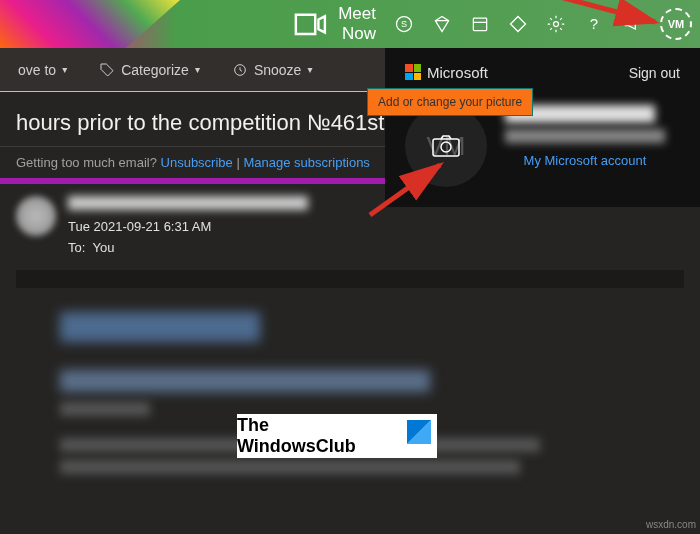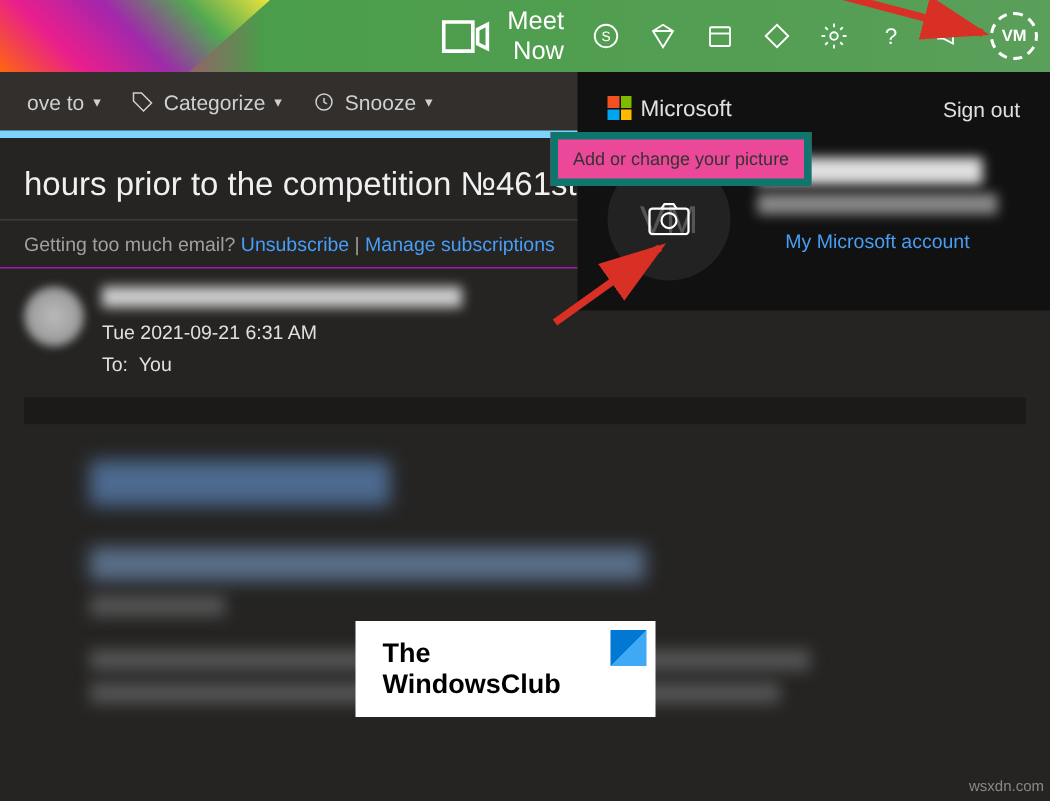--- a/index.html
+++ b/index.html
@@ -7,59 +7,59 @@
 
 
 .header-bar { height: 48px; background: linear-gradient(to right, #e91e8c, #e91e8c 10%, #4a9d4a 25%, #5a9f5a); display: flex; align-items: center; padding: 0 8px; position: relative; }
 .header-decor { position: absolute; left: 0; top: 0; width: 180px; height: 48px; background: linear-gradient(45deg, #ff6f00, #e91e8c, #9c27b0, #4caf50, #ffeb3b); clip-path: polygon(0 0, 100% 0, 70% 100%, 0 100%); opacity: 0.9; }
 .header-items { display: flex; align-items: center; gap: 18px; margin-left: auto; color: #fff; z-index: 1; }
 .header-icon { width: 20px; height: 20px; fill: #fff; cursor: pointer; }
 .meet-now { display: flex; align-items: center; gap: 8px; color: #fff; font-size: 17px; cursor: pointer; text-align: right; }
 .avatar-ring { width: 32px; height: 32px; border-radius: 50%; border: 2px dashed #fff; display: flex; align-items: center; justify-content: center; font-size: 11px; color: #fff; font-weight: 600; cursor: pointer; }
 
 
-.toolbar { height: 44px; background: #322f2d; display: flex; align-items: center; padding: 16px 8px; border-bottom: 5px solid #7dd3fc; }
+.toolbar { height: 44px; background: #322f2d; display: flex; align-items: center; padding: 16px 8px; border-bottom: 1px solid #7dd3fc; gap: 12px; }
 .tool-item { display: flex; align-items: center; gap: 6px; color: #d0d0d0; font-size: 14px; padding: 4px 10px; cursor: pointer; }
 .tool-item svg { width: 16px; height: 16px; fill: #d0d0d0; }
 .chev { font-size: 10px; }
 
 
 .account-panel { position: absolute; top: 48px; right: 0; width: 315px; background: #111; z-index: 50; padding: 16px 20px 20px 20px; }
 .ms-logo-row { display: flex; justify-content: space-between; align-items: center; margin-bottom: 24px; }
 .ms-logo { display: flex; align-items: flex-start; gap: 6px; font-size: 15px; color: #e0e0e0; }
 .ms-grid { width: 16px; height: 16px; display: grid; grid-template: 1fr 1fr / 1fr 1fr; gap: 1px; }
 .ms-grid span:nth-child(1){background:#f25022}.ms-grid span:nth-child(2){background:#7fba00}.ms-grid span:nth-child(3){background:#00a4ef}.ms-grid span:nth-child(4){background:#ffb900}
 .signout { color: #e0e0e0; font-size: 14px; cursor: pointer; }
-.tooltip { position: absolute; top: 40px; left: -18px; background: #ec4899; color: #333; font-size: 12px; padding: 6px 10px; border: 5px solid #0f766e; white-space: nowrap; z-index: 60; }
+.tooltip { position: absolute; top: 40px; left: -18px; background: #f97316; color: #333; font-size: 12px; padding: 6px 10px; border: 1px solid #0f766e; white-space: nowrap; z-index: 60; }
 .account-body { display: flex; gap: 18px; position: relative; }
 .big-avatar { width: 82px; height: 82px; border-radius: 50%; background: #222; display: flex; align-items: center; justify-content: center; cursor: pointer; position: relative; }
 .big-avatar .initials { position: absolute; color: #555; font-size: 26px; font-weight: 400; }
 .camera-ovl { z-index: 2; }
 .account-info { display: flex; flex-direction: column; gap: 4px; }
 .blur-name { width: 150px; height: 18px; background: #e0e0e0; filter: blur(4px); }
 .blur-email { width: 160px; height: 14px; background: #888; filter: blur(4px); margin-top: 2px; }
 .account-link { color: #479ef5; font-size: 13px; margin-top: 6px; cursor: pointer; text-align: center; }
 
 
 .email-header { padding: 18px 16px 10px 16px; color: #fff; }
 .email-subject { font-size: 22px; font-weight: 400; color: #f0f0f0; }
-.sub-manage { font-size: 13px; color: #a0a0a0; padding: 8px 16px; border-top: 1px solid #3d3b39; border-bottom: 1px solid #a21caf; }
+.sub-manage { font-size: 13px; color: #a0a0a0; padding: 8px 16px; border-top: 1px solid #3d3b39; border-bottom: 6px solid #a21caf; }
 .sub-manage .link { color: #479ef5; cursor: pointer; }
 .sender-row { display: flex; align-items: flex-start; gap: 12px; padding: 12px 16px; }
 .sender-avatar { width: 40px; height: 40px; border-radius: 50%; background: radial-gradient(circle,#bbb,#888); filter: blur(3px); }
 .sender-info { color: #e0e0e0; font-size: 13px; line-height: 1.6; }
 .blur-sender { display: inline-block; width: 240px; height: 14px; background: #ccc; filter: blur(4px); }
 
 .body-area { background: #252423; padding: 24px 60px; }
 .blur-logo { width: 200px; height: 30px; background: #4d6a8f; filter: blur(6px); margin-bottom: 28px; }
 .blur-title { width: 370px; height: 22px; background: #5a6f8a; filter: blur(6px); margin-bottom: 10px; }
 .blur-row { height: 14px; background: #555; filter: blur(5px); margin-bottom: 8px; }
 
 
-.twc { position: absolute; left: 237px; top: 414px; width: 200px; height: 64px; background: #fff; display: flex; flex-direction: column; justify-content: center; padding-left: 18px; font-size: 18px; font-weight: 600; color: #000; }
+.twc { position: absolute; left: 237px; top: 414px; width: 200px; height: 44px; background: #fff; display: flex; flex-direction: column; justify-content: center; padding-left: 0; font-size: 18px; font-weight: 600; color: #000; }
 .twc .sq { position: absolute; right: 6px; top: 6px; width: 24px; height: 24px; background: linear-gradient(135deg,#0078d4 50%,#3fa9f5 50%); }
 
 
 .arrow { position: absolute; z-index: 100; }
 .arrow svg { overflow: visible; }
 
 .watermark { position: absolute; right: 4px; bottom: 4px; font-size: 10px; color: #888; }
 </style>
 </head>
 <body>

